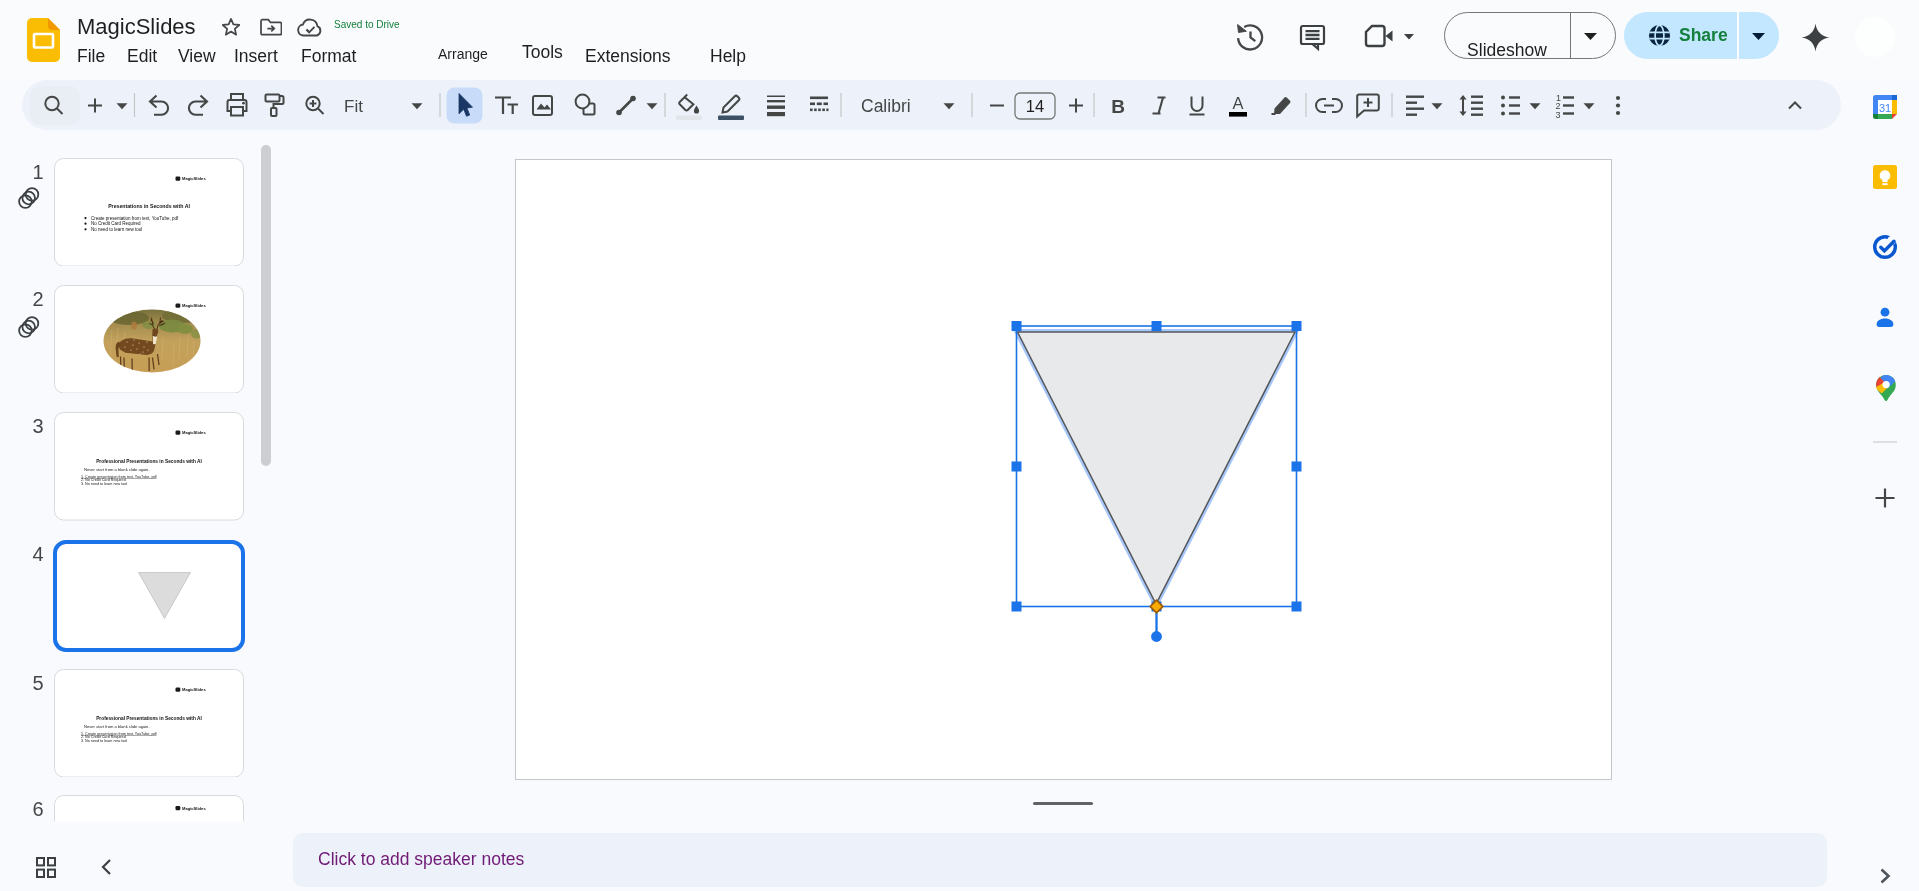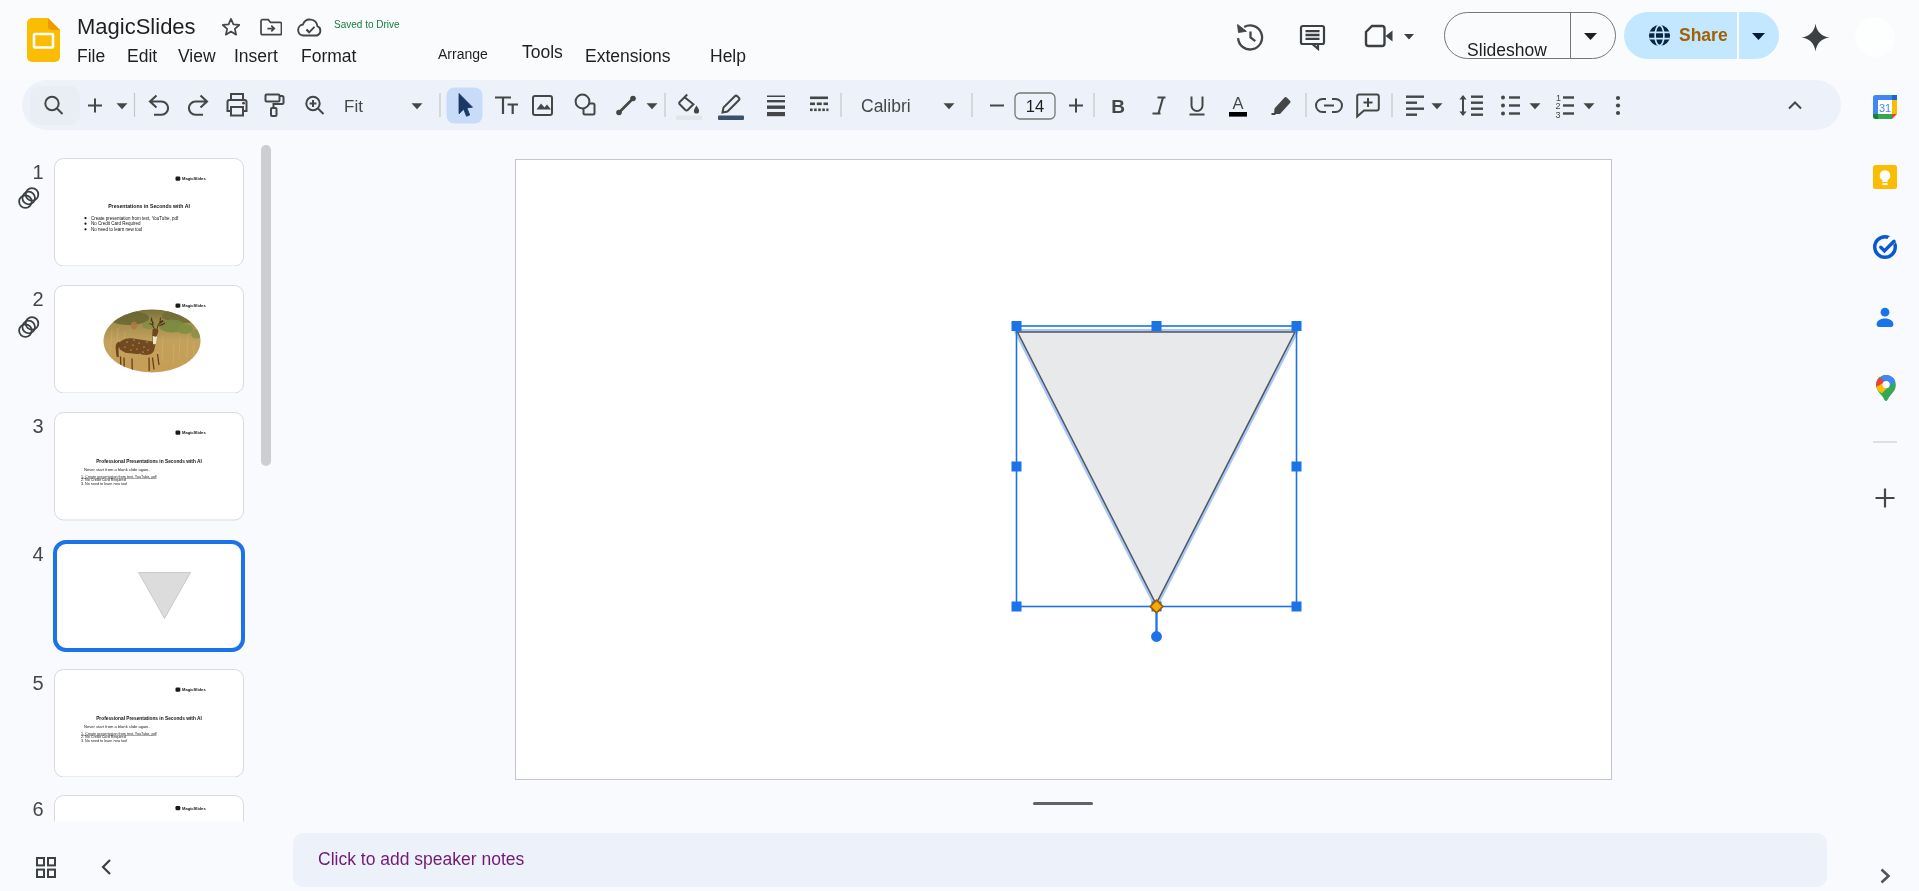--- a/index.html
+++ b/index.html
@@ -71,21 +71,21 @@
 
   <div class="abs" style="left:1624px;top:12px;width:155px;height:47px;border-radius:24px;background:#c2e7ff;"></div>
   <div class="abs" style="left:1737px;top:12px;width:2px;height:47px;background:#f9fbfd;"></div>
   <svg class="abs" style="left:1648px;top:24px" width="23" height="23" viewBox="0 0 24 24">
     <circle cx="12" cy="12" r="11" fill="#0a2540"></circle>
     <g stroke="#c2e7ff" stroke-width="1.7" fill="none">
       <path d="M1.5 8.7 H22.5 M1.5 15.3 H22.5"></path>
       <ellipse cx="12" cy="12" rx="4.6" ry="10.6"></ellipse>
     </g>
   </svg>
-  <div class="abs" style="left:1679px;top:25px;font-size:17.5px;font-weight:bold;color:#a16207;">Share</div>
+  <div class="abs" style="left:1679px;top:25px;font-size:17.5px;font-weight:bold;color:#15803d;">Share</div>
   <svg class="abs" style="left:1752px;top:33px" width="13" height="7" viewBox="0 0 13 7">
       <path d="M0 0 h13 l-6.5 7 Z" fill="#001d35"></path>
     </svg>
 
   <svg class="abs" style="left:1801px;top:23px" width="29" height="29" viewBox="0 0 29 29">
     <path d="M14.5 0.5 C15.6 8.6 20.4 13.4 28.5 14.5 C20.4 15.6 15.6 20.4 14.5 28.5 C13.4 20.4 8.6 15.6 0.5 14.5 C8.6 13.4 13.4 8.6 14.5 0.5 Z" fill="#3c4043"></path>
   </svg>
 
   <div class="abs" style="left:1855px;top:17px;width:40px;height:40px;border-radius:50%;background:#fdfefe;"></div>
 </div>

